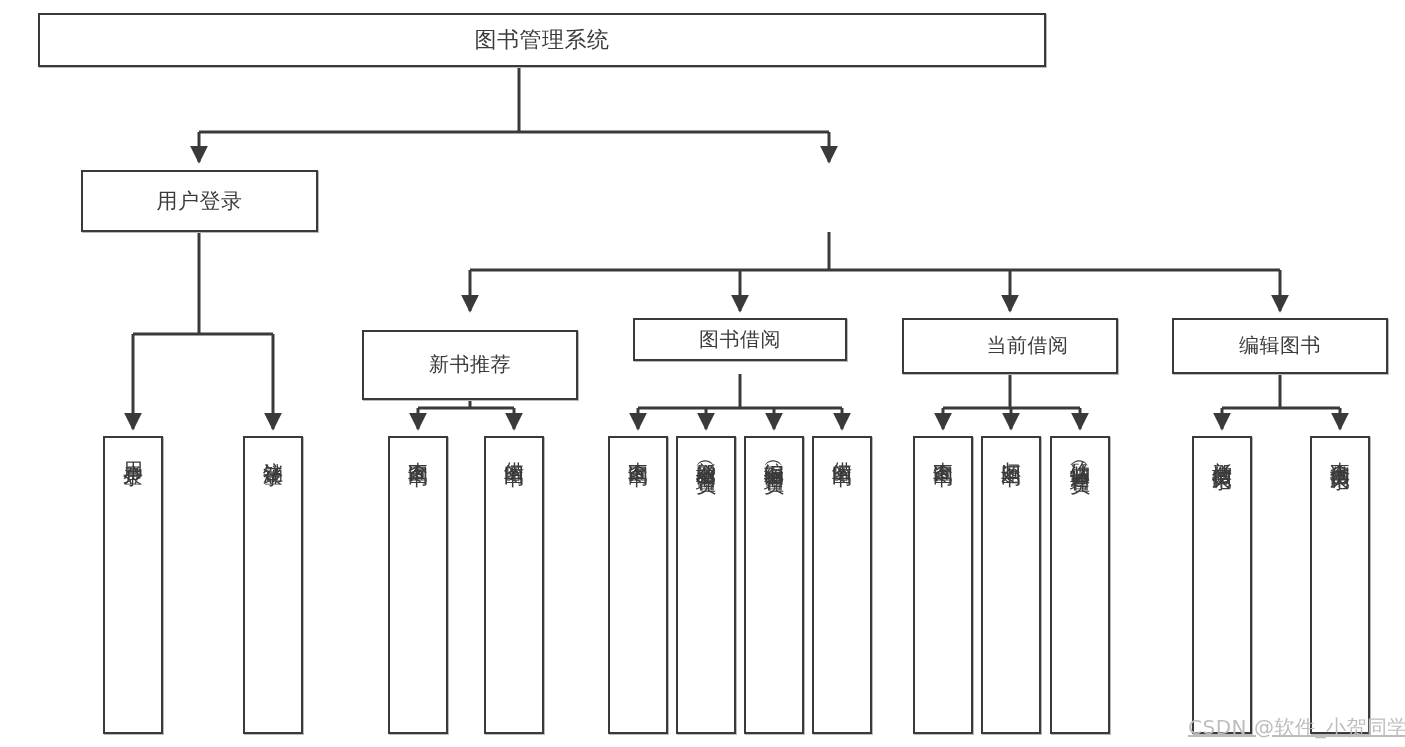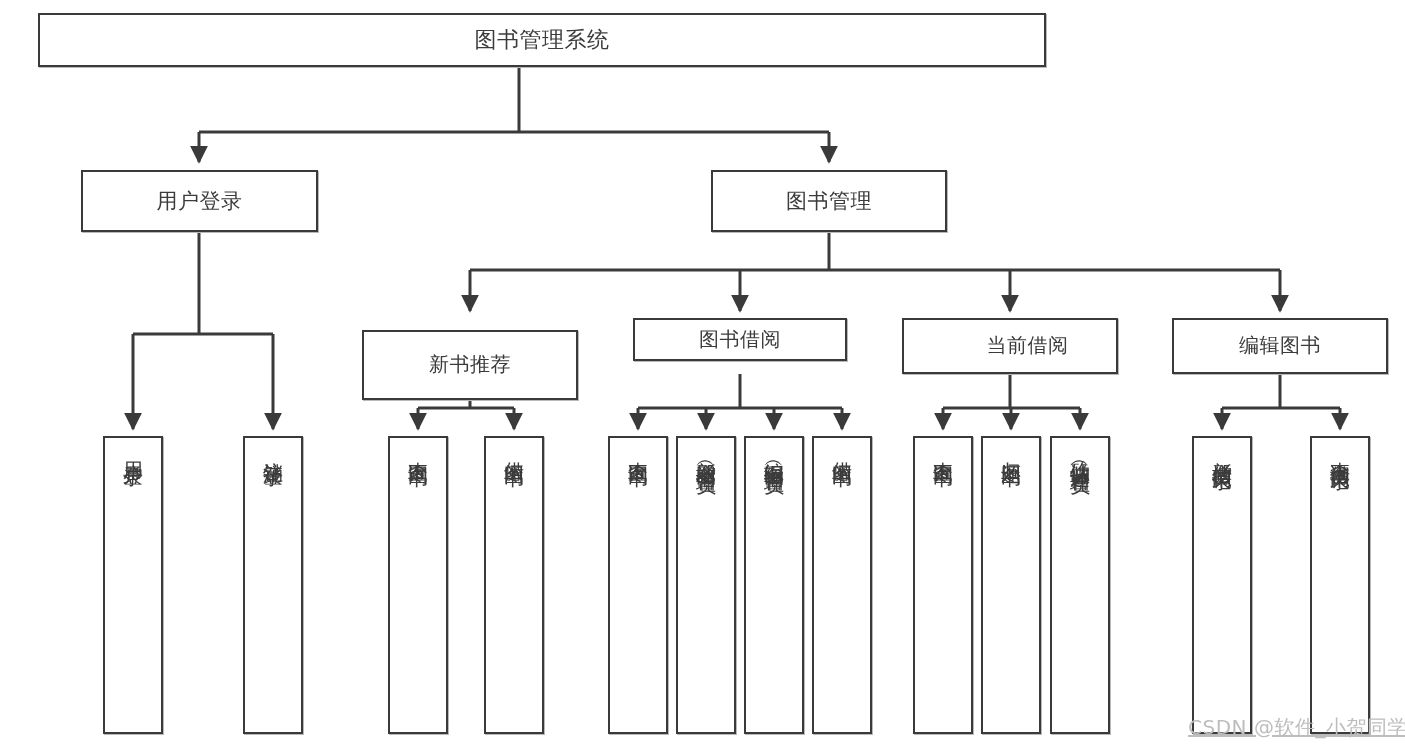--- a/index.html
+++ b/index.html
@@ -128,23 +128,20 @@
     </g>
   </svg>
 
   <div class="node root" style="left: 15px; top: 13px; width: 1008px; height: 54px; margin-left: 23px;">
     <span class="label">图书管理系统</span>
   </div>
 
   <div class="node level2" style="left: 81px; top: 170px; width: 237px; height: 62px;">
     <span class="label">用户登录</span>
   </div>
-  <div class="node level2" style="left: 711px; top: 170px; width: 236px; height: 62px;">
-    <span class="label">图书管理</span>
-  </div>
 
   <div class="node level3" style="left: 362px; top: 318px; width: 216px; height: 70px; margin-top: 12px;">
     <span class="label">新书推荐</span>
   </div>
   <div class="node level3" style="left: 633px; top: 318px; width: 214px; height: 43px;">
     <span class="label">图书借阅</span>
   </div>
   <div class="node level3" style="left: 902px; top: 318px; width: 216px; height: 56px; padding-left: 35px;">
     <span class="label">当前借阅</span>
   </div>

